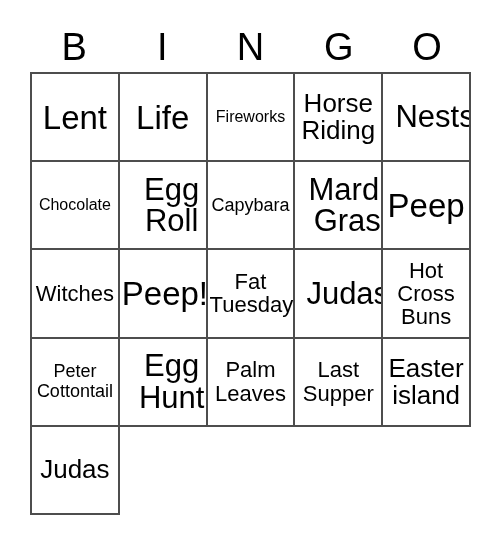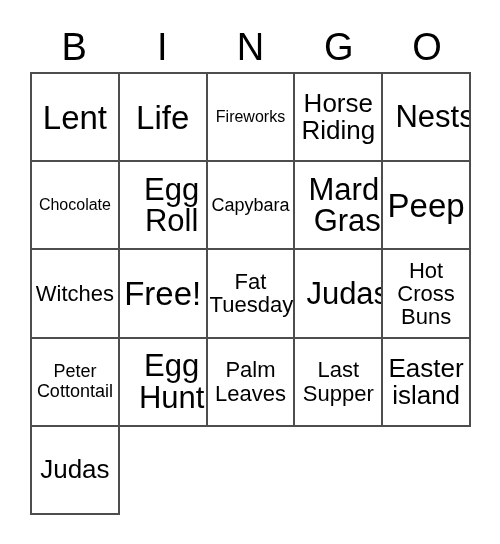--- a/index.html
+++ b/index.html
@@ -131,21 +131,21 @@
         <span class="cell-text sz-lg">Mardi Gras</span>
       </div>
 
     <div class="cell">
         <span class="cell-text sz-xl">Peep</span>
       </div>
     <div class="cell">
         <span class="cell-text sz-sm">Witches</span>
       </div>
     <div class="cell">
-        <span class="cell-text sz-xl">Free!</span>
+        <span class="cell-text sz-xl">Peep!</span>
       </div>
     <div class="cell">
         <span class="cell-text sz-sm">Fat Tuesday</span>
       </div>
 
     <div class="cell">
         <span class="cell-text sz-lg">Judas</span>
       </div>
     <div class="cell">
         <span class="cell-text sz-sm">Hot Cross Buns</span>

